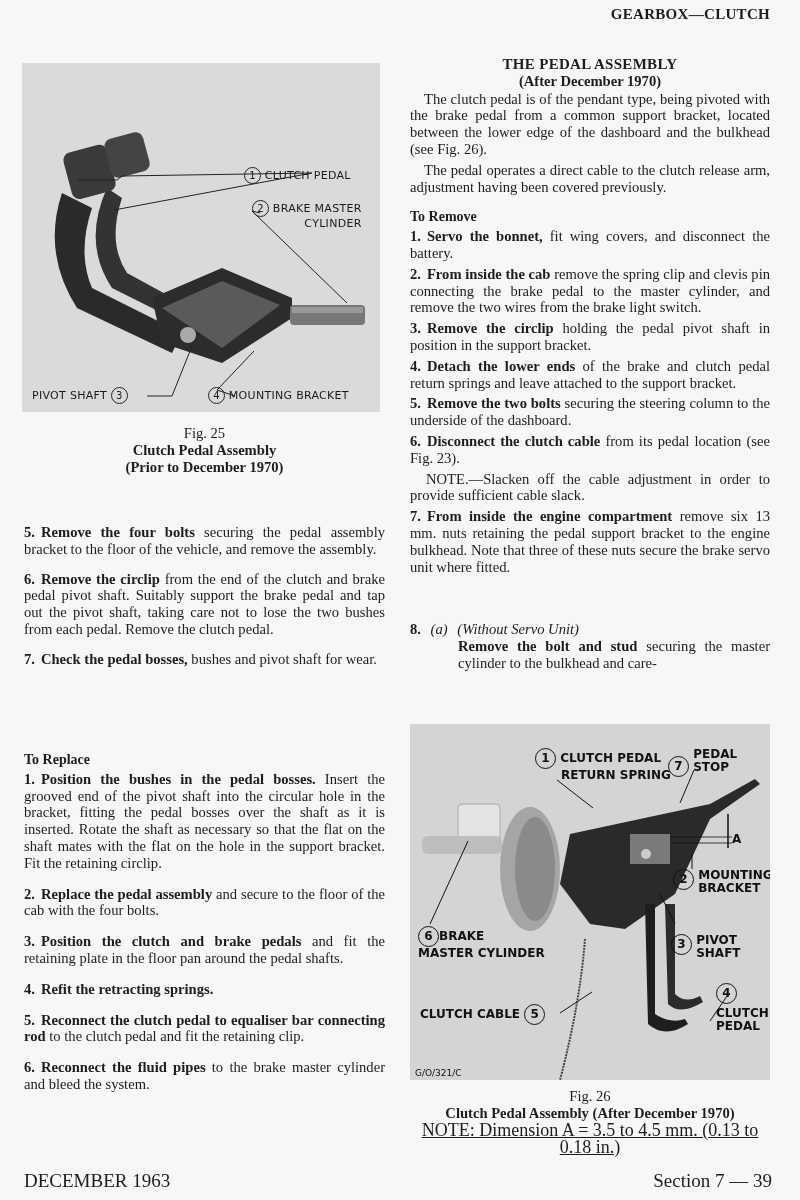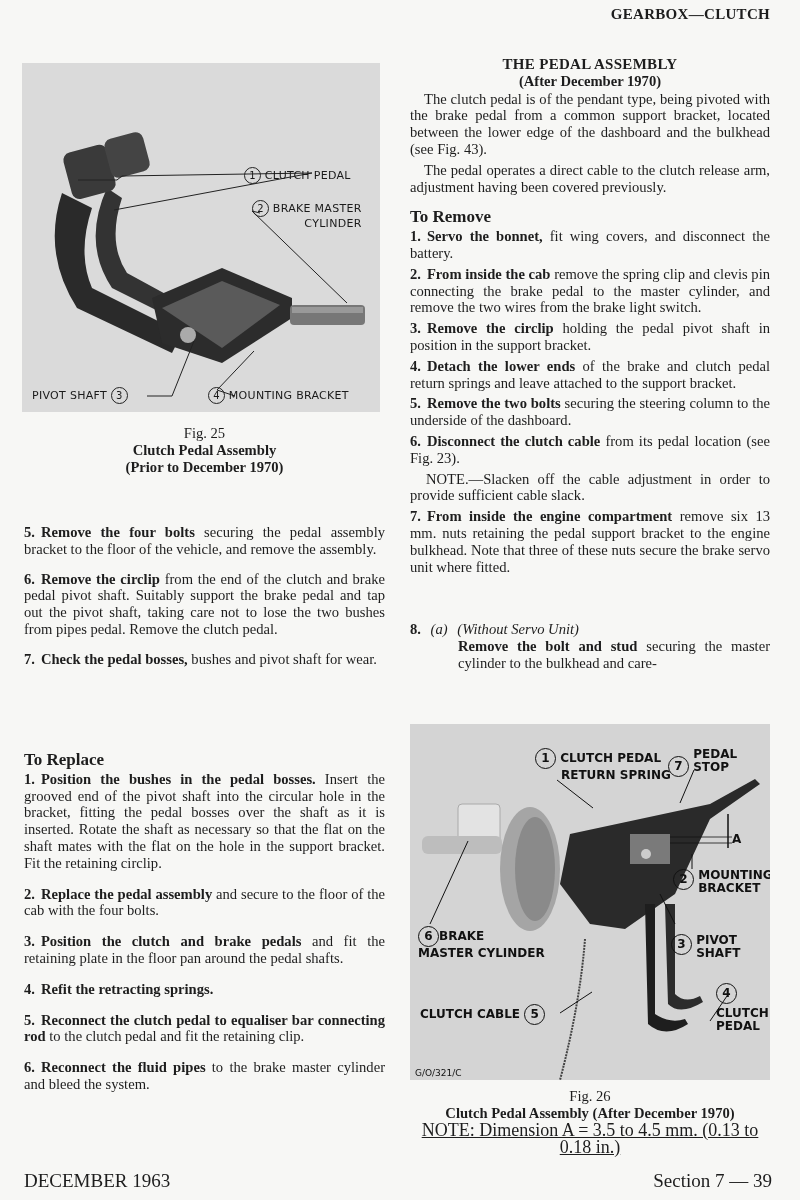--- a/index.html
+++ b/index.html
@@ -7,21 +7,21 @@
   body { position: relative; font-family: "Liberation Serif", "DejaVu Serif", serif; color: #1d1d1d; }
   .abs { position: absolute; }
   .running-head { right: 30px; top: 6px; font-weight: bold; font-size: 15px; letter-spacing: 0.3px; }
   .col { position: absolute; font-size: 14.6px; line-height: 16.8px; text-align: justify; }
   .col-left { left: 24px; width: 361px; }
   .col-right { left: 410px; width: 360px; }
   .center { text-align: center; }
   b { font-weight: bold; }
   .para { margin-bottom: 4px; }
   .step-num { font-weight: bold; margin-right: 6px; }
-  .subhead { font-weight: bold; font-size: 17px; margin-bottom: 2px; }
+  .subhead { font-weight: bold; font-size: 14px; margin-bottom: 2px; }
   .section-title { font-weight: bold; font-size: 15px; letter-spacing: 0.3px; }
   .figure { position: absolute; background: #dadada; overflow: hidden; }
   .fig-label { position: absolute; font-family: "DejaVu Sans", sans-serif; font-size: 11px; color: #1a1a1a; letter-spacing: 0.3px; white-space: nowrap; line-height: 13px; }
   .circ { display: inline-block; width: 17px; height: 17px; border: 1px solid #222; border-radius: 50%; text-align: center; line-height: 15px; font-size: 10px; vertical-align: middle; }
   .circ2 { display: inline-block; width: 21px; height: 21px; border: 1.5px solid #111; border-radius: 50%; text-align: center; line-height: 18px; font-size: 12px; font-weight: bold; vertical-align: middle; }
   .fig2-label { position: absolute; font-family: "DejaVu Sans", sans-serif; font-size: 12px; font-weight: bold; color: #111; line-height: 13px; white-space: nowrap; }
   .footer-left { left: 24px; top: 1170px; font-size: 19px; }
   .footer-right { right: 28px; top: 1170px; font-size: 19px; }
   .caption { font-size: 14.6px; line-height: 17px; text-align: center; }
   .note-small { font-size: 18px; text-decoration: underline; }
@@ -73,21 +73,21 @@
   <div>Fig. 25</div>
   <div><b>Clutch Pedal Assembly</b></div>
   <div><b>(Prior to December 1970)</b></div>
 </div>
 
 <div class="col col-left" style="top:524px;">
   <div class="para" style="margin-bottom:13px;">
     <span class="step-num">5.</span><b>Remove the four bolts</b><span> securing the pedal assembly bracket to the floor of the vehicle, and remove the assembly.</span>
   </div>
   <div class="para" style="margin-bottom:13px;">
-    <span class="step-num">6.</span><b>Remove the circlip</b><span> from the end of the clutch and brake pedal pivot shaft. Suitably support the brake pedal and tap out the pivot shaft, taking care not to lose the two bushes from pipes pedal.  Remove the clutch pedal.</span>
+    <span class="step-num">6.</span><b>Remove the circlip</b><span> from the end of the clutch and brake pedal pivot shaft. Suitably support the brake pedal and tap out the pivot shaft, taking care not to lose the two bushes from each pedal.  Remove the clutch pedal.</span>
   </div>
   <div class="para">
     <span class="step-num">7.</span><b>Check the pedal bosses,</b><span> bushes and pivot shaft for wear.</span>
   </div>
 </div>
 
 <div class="col col-left" style="top:752px;">
   <div class="subhead">To Replace</div>
   <div class="para" style="margin-bottom:14px;">
     <span class="step-num">1.</span><b>Position the bushes in the pedal bosses.</b><span> Insert the grooved end of the pivot shaft into the circular hole in the bracket, fitting the pedal bosses over the shaft as it is inserted.  Rotate the shaft as necessary so that the flat on the shaft mates with the flat on the hole in the support bracket.  Fit the retaining circlip.</span>
@@ -105,21 +105,21 @@
     <span class="step-num">5.</span><b>Reconnect the clutch pedal to equaliser bar connecting rod</b><span> to the clutch pedal and fit the retaining clip.</span>
   </div>
   <div class="para">
     <span class="step-num">6.</span><b>Reconnect the fluid pipes</b><span> to the brake master cylinder and bleed the system.</span>
   </div>
 </div>
 
 <div class="col col-right" style="top:56px;font-family:Liberation Serif, serif;">
   <div class="center section-title">THE PEDAL ASSEMBLY</div>
   <div class="center" style="margin-bottom:1px;"><b>(After December 1970)</b></div>
-  <div class="para" style="text-indent:14px;">The clutch pedal is of the pendant type, being pivoted with the brake pedal from a common support bracket, located between the lower edge of the dashboard and the bulkhead (see Fig. 43).</div>
+  <div class="para" style="text-indent:14px;">The clutch pedal is of the pendant type, being pivoted with the brake pedal from a common support bracket, located between the lower edge of the dashboard and the bulkhead (see Fig. 26).</div>
   <div class="para" style="text-indent:14px; margin-bottom:14px;">The pedal operates a direct cable to the clutch release arm, adjustment having been covered previously.</div>
 
   <div class="subhead">To Remove</div>
   <div class="para">
     <span class="step-num">1.</span><b>Servo the bonnet,</b><span> fit wing covers, and disconnect the battery.</span>
   </div>
   <div class="para">
     <span class="step-num">2.</span><b>From inside the cab</b><span> remove the spring clip and clevis pin connecting the brake pedal to the master cylinder, and remove the two wires from the brake light switch.</span>
   </div>
   <div class="para">

